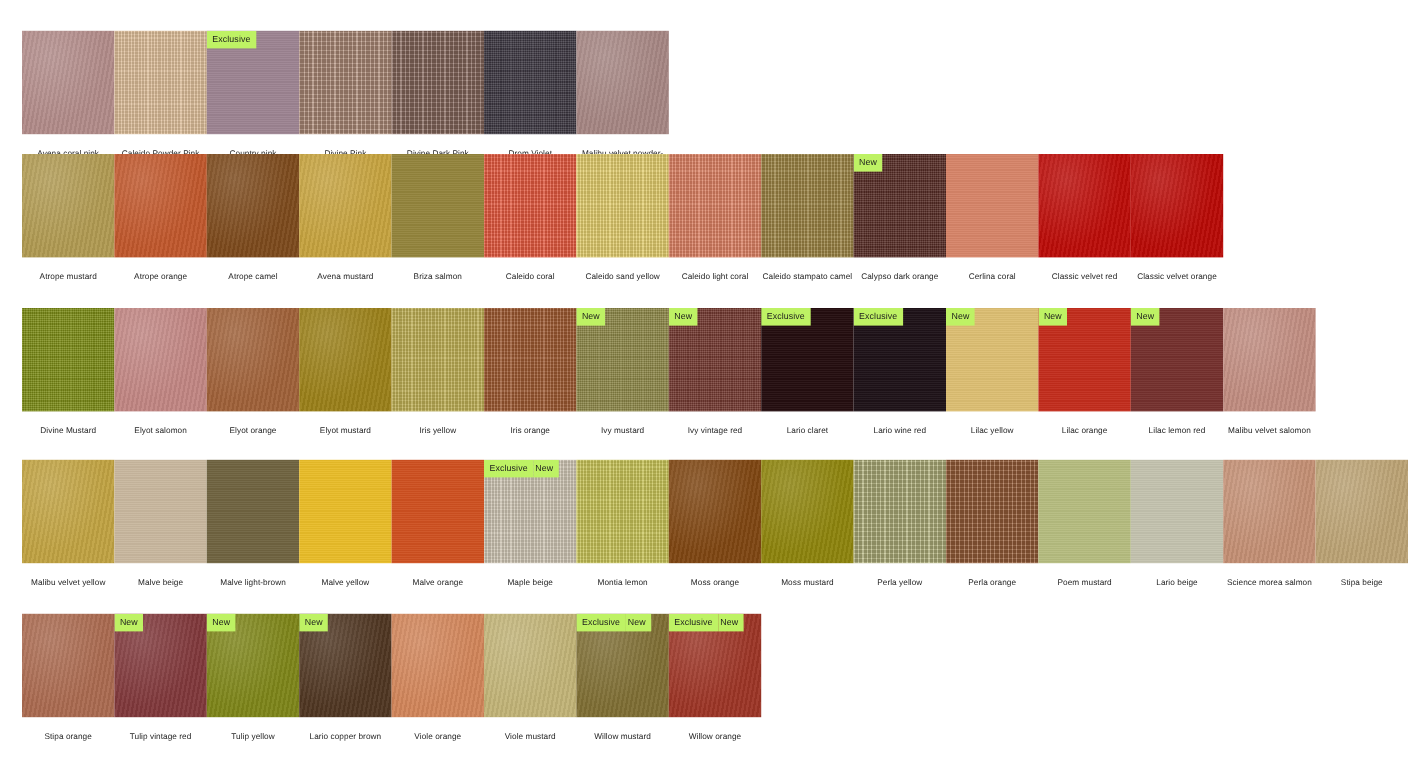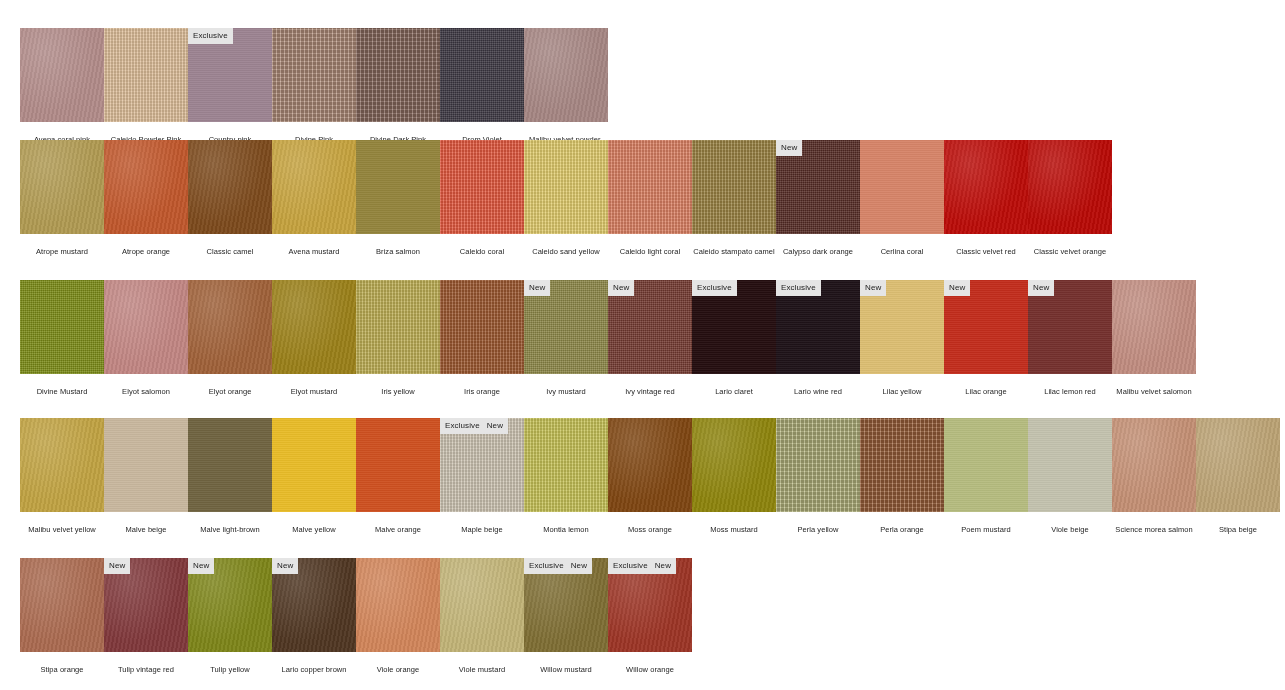--- a/index.html
+++ b/index.html
@@ -84,21 +84,21 @@
 
   .badges {
     position: absolute;
     top: 0;
     left: 0;
     display: flex;
     flex-direction: row;
     z-index: 3;
   }
   .badge {
-    background: #e5e5e5;
+    background: #bef264;
     color: #1c1c1c;
     font-size: 8px;
     line-height: 1;
     padding: 4px 5px 4px 5px;
     white-space: nowrap;
     letter-spacing: 0.1px;
   }
   .badge + .badge {
     padding-left: 2px;
   }
@@ -162,21 +162,21 @@
       <div class="swatch">
         <div class="swatch-tile tex-velvet" style="background-color: rgb(176, 154, 82);"></div>
         <div class="swatch-label">Atrope mustard</div>
       </div>
       <div class="swatch">
         <div class="swatch-tile tex-velvet" style="background-color: rgb(192, 87, 44);"></div>
         <div class="swatch-label">Atrope orange</div>
       </div>
       <div class="swatch">
         <div class="swatch-tile tex-velvet" style="background-color: rgb(124, 74, 28);"></div>
-        <div class="swatch-label">Classic camel</div>
+        <div class="swatch-label">Atrope camel</div>
       </div>
       <div class="swatch">
         <div class="swatch-tile tex-velvet" style="background-color: rgb(197, 162, 62);"></div>
         <div class="swatch-label">Avena mustard</div>
       </div>
       <div class="swatch">
         <div class="swatch-tile tex-flat" style="background-color: rgb(147, 132, 60);"></div>
         <div class="swatch-label">Briza salmon</div>
       </div>
       <div class="swatch">
@@ -351,21 +351,21 @@
       <div class="swatch">
         <div class="swatch-tile tex-coarse" style="background-color: rgb(161, 100, 61);"></div>
         <div class="swatch-label">Perla orange</div>
       </div>
       <div class="swatch">
         <div class="swatch-tile tex-flat" style="background-color: rgb(181, 188, 127);"></div>
         <div class="swatch-label">Poem mustard</div>
       </div>
       <div class="swatch">
         <div class="swatch-tile tex-flat" style="background-color: rgb(195, 194, 174);"></div>
-        <div class="swatch-label">Viole beige</div>
+        <div class="swatch-label">Lario beige</div>
       </div>
       <div class="swatch">
         <div class="swatch-tile tex-velvet" style="background-color: rgb(195, 143, 116);"></div>
         <div class="swatch-label">Science morea salmon</div>
       </div>
       <div class="swatch">
         <div class="swatch-tile tex-velvet" style="background-color: rgb(187, 162, 116);"></div>
         <div class="swatch-label">Stipa beige</div>
       </div>
     </div>

